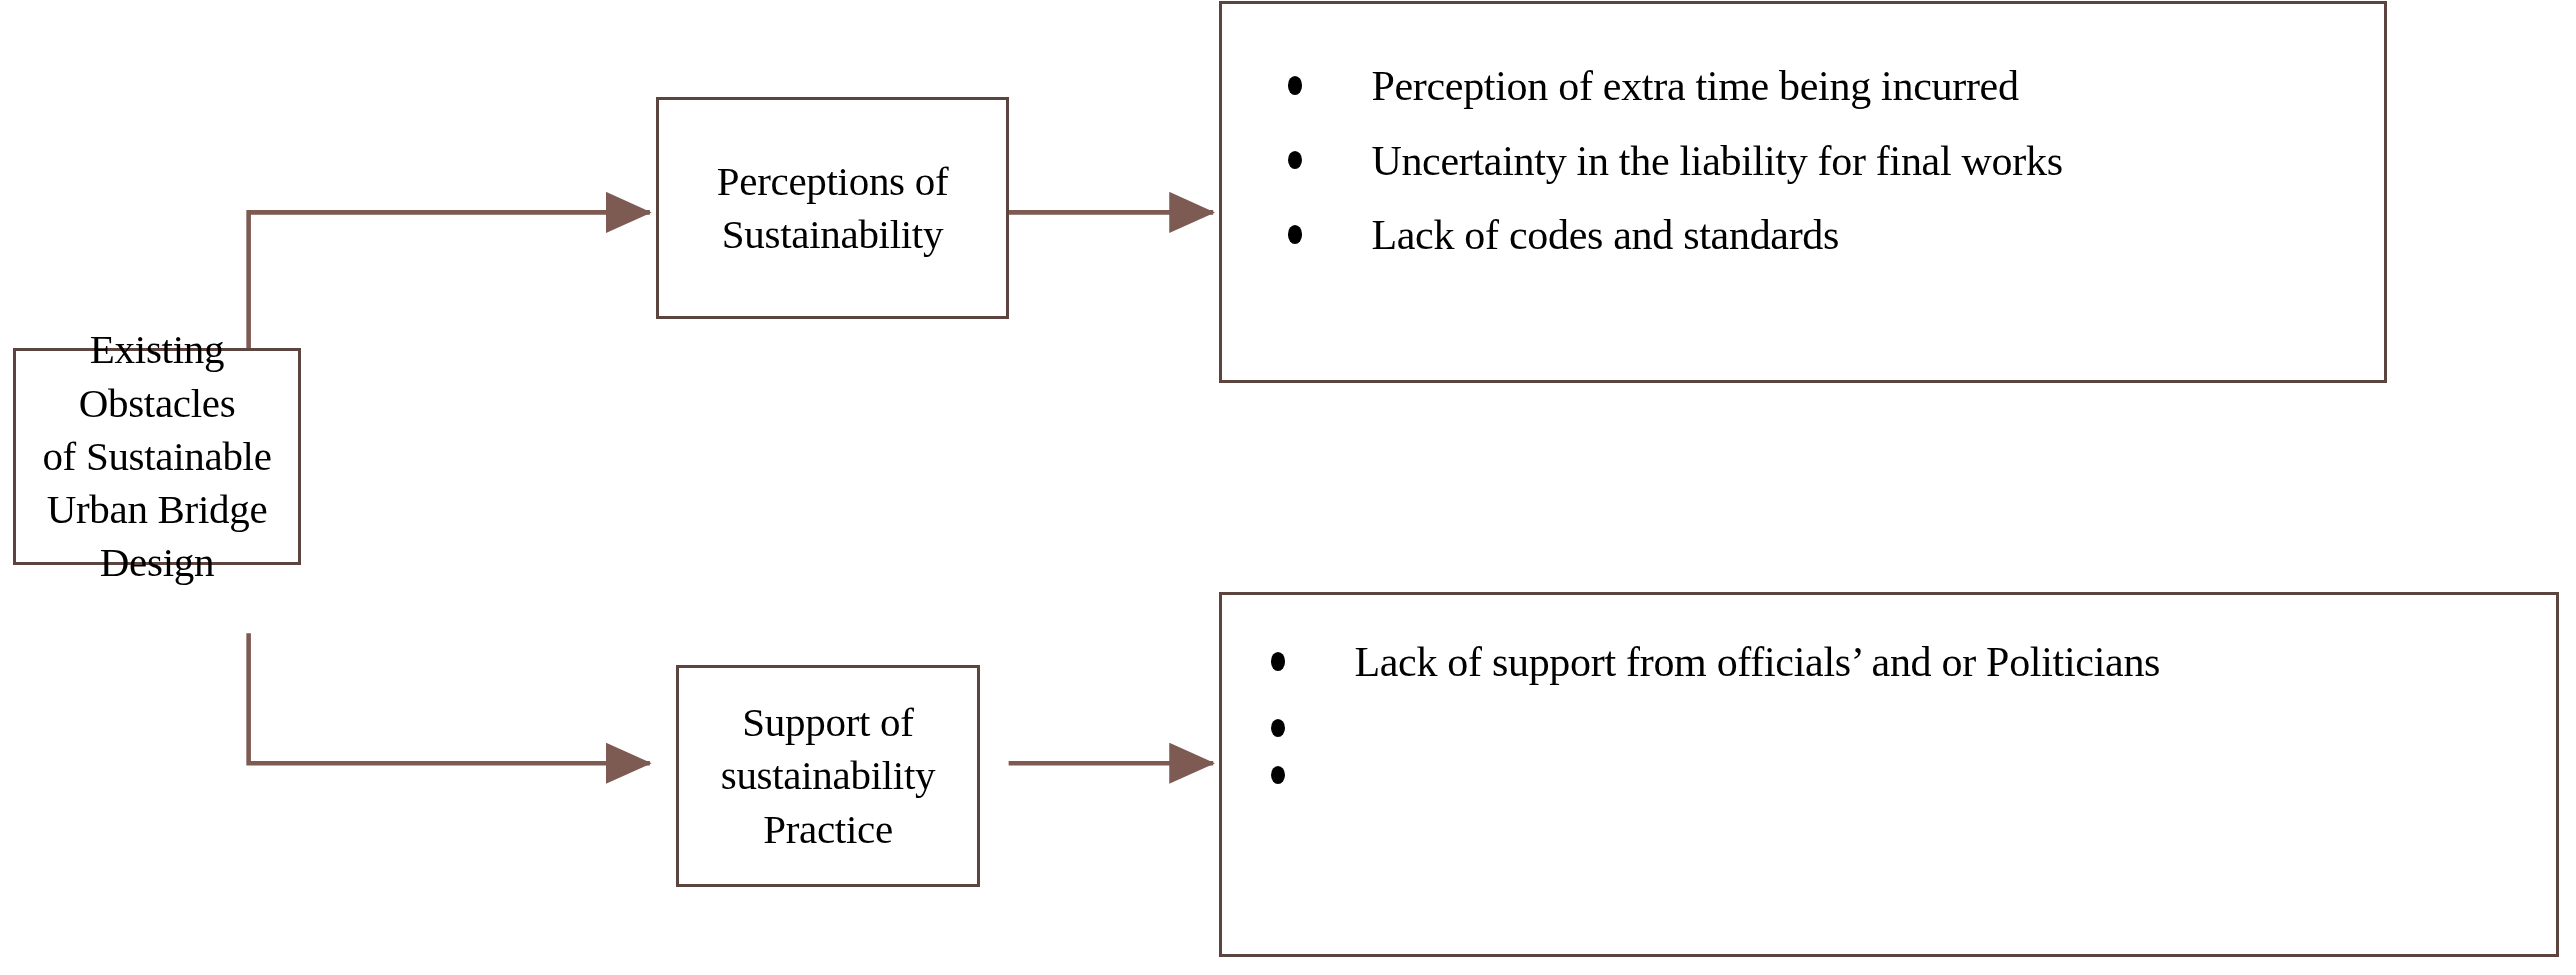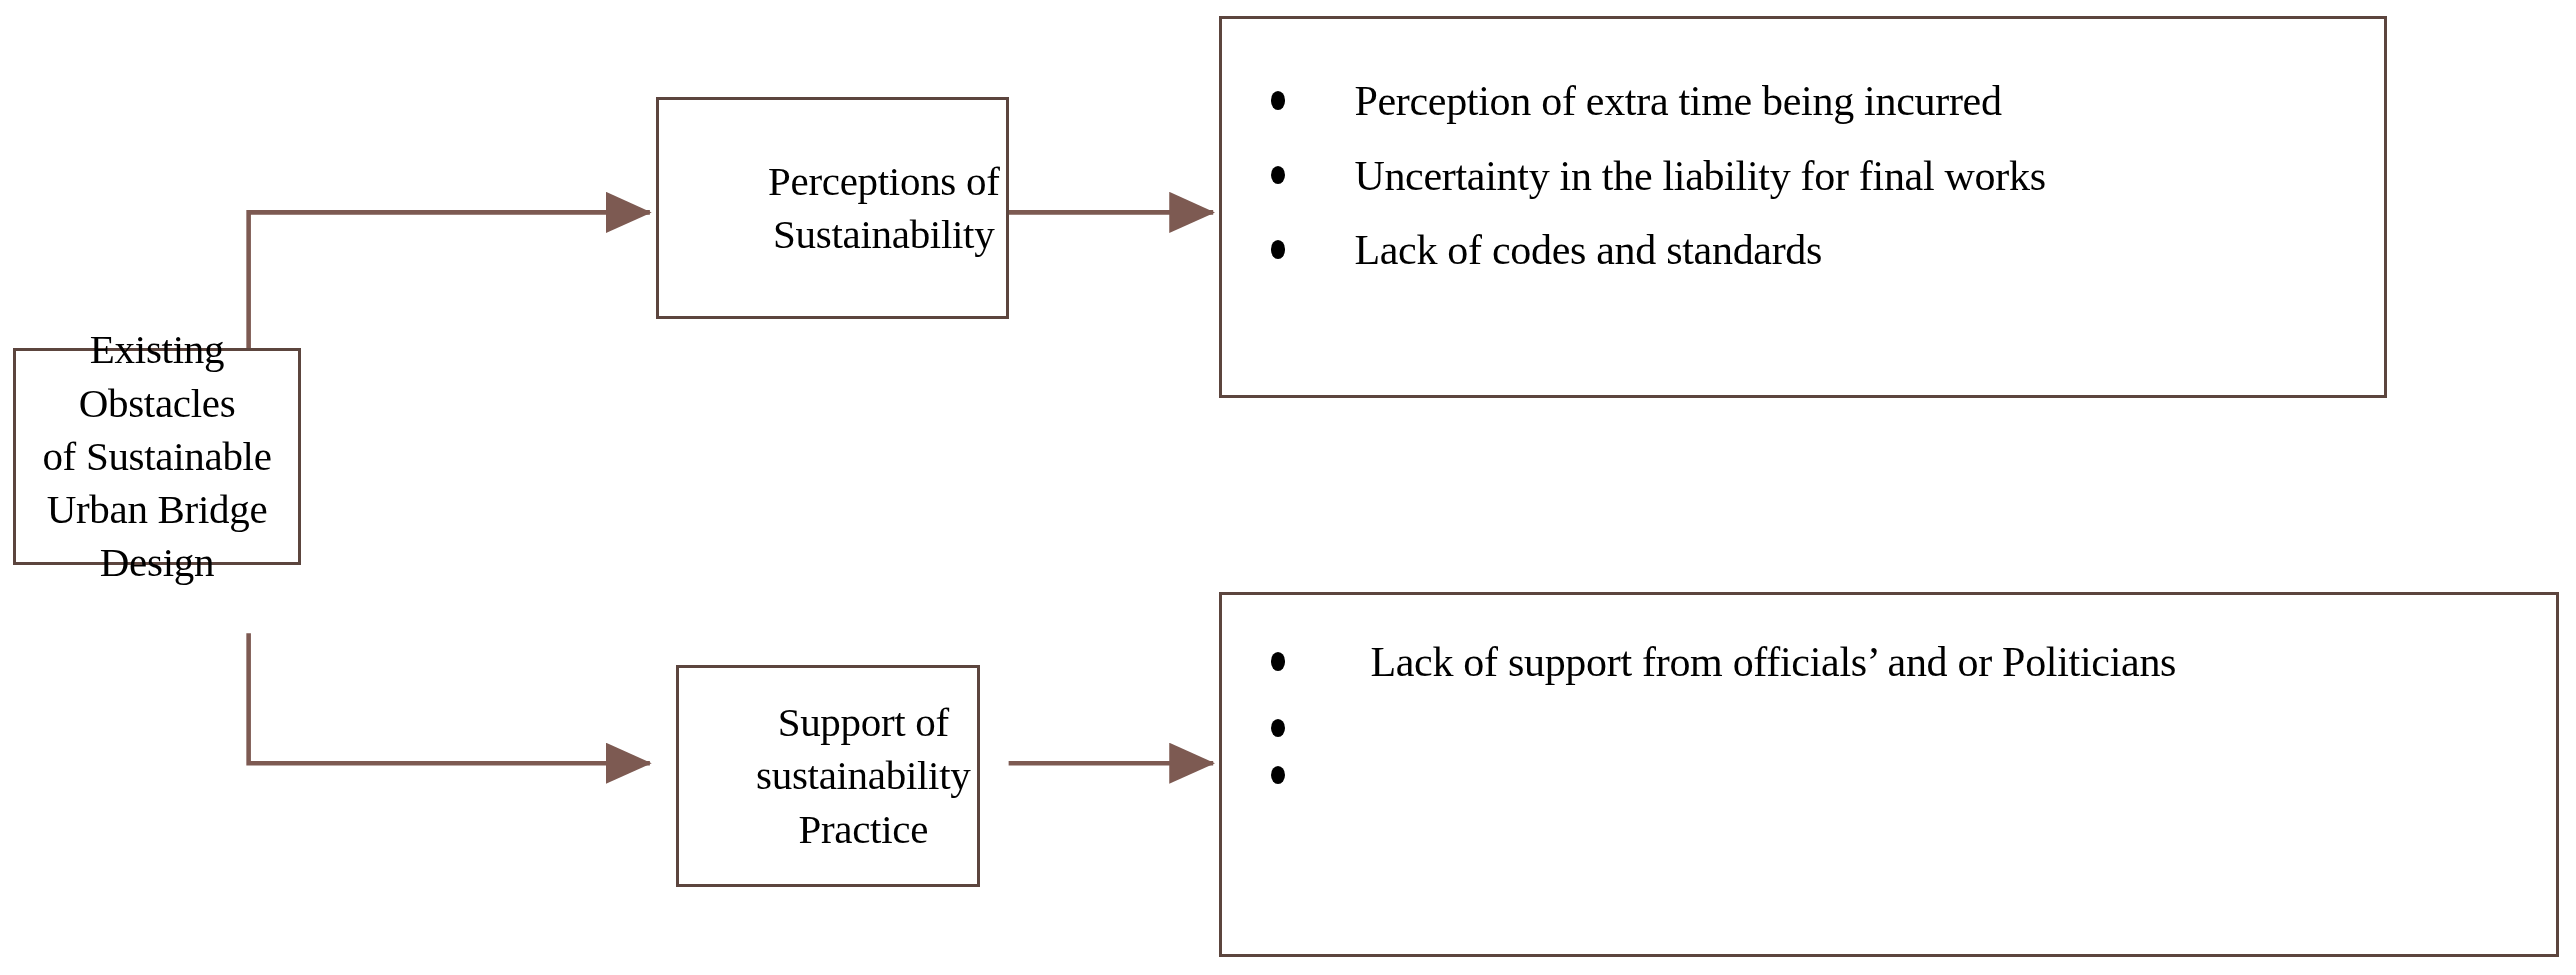--- a/index.html
+++ b/index.html
@@ -26,21 +26,21 @@
     height: 975px;
     pointer-events: none;
   }
   .node {
     position: absolute;
     box-sizing: border-box;
     border: 3.3px solid #5C453E;
     background: #ffffff;
     display: flex;
     align-items: center;
-    justify-content: flex-end;
+    justify-content: center;
   }
   .node-label {
     text-align: center;
     line-height: 1.30;
     font-size: 41px;
     letter-spacing: -0.3px;
     padding: 0 6.5px;
     white-space: pre-line;
   }
 
@@ -70,23 +70,24 @@
   
   .detail-box {
     position: absolute;
     box-sizing: border-box;
     border: 3.3px solid #5C453E;
     background: #ffffff;
     padding: 0;
   }
   #detail-box-0 {
     left: 1219px;
-    top: 16px;
+    top: 1px;
     width: 1168px;
     height: 382px;
+    padding-left: 17px;
   }
   #detail-box-1 {
     left: 1219px;
     top: 592px;
     width: 1340px;
     height: 365px;
   }
   .bullet-list {
     list-style: none;
     margin: 0;
@@ -95,21 +96,21 @@
   #detail-box-0 .bullet-list { padding: 54px 26px 0 0; }
   #detail-box-1 .bullet-list { padding: 39px 26px 0 0; }
 
   .bullet-item {
     display: flex;
     align-items: flex-start;
     font-size: 42px;
     line-height: 1.34;
     margin-bottom: 18.3px;
   }
-  #detail-box-1 .bullet-item { margin-bottom: 10.5px; gap: 16px; }
+  #detail-box-1 .bullet-item { margin-bottom: 10.5px; }
 
   .bullet-dot {
     flex: 0 0 auto;
     width: 14.4px;
     height: 18.3px;
     margin-left: 49px;
     margin-right: 69px;
     margin-top: 18.3px;
     background: #000000;
     border-radius: 50%;

